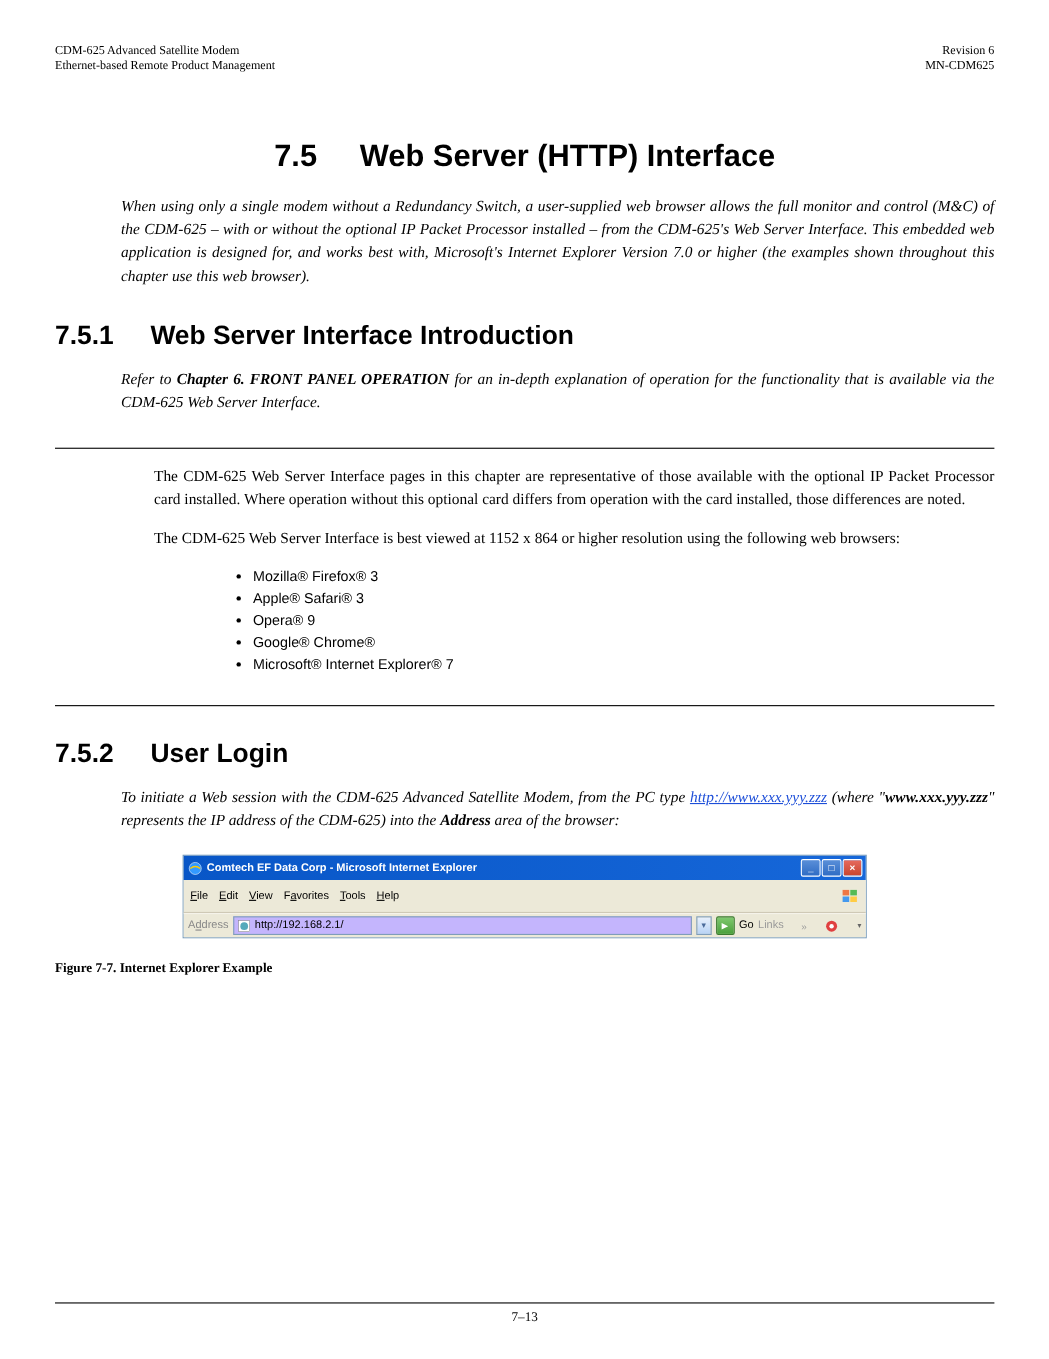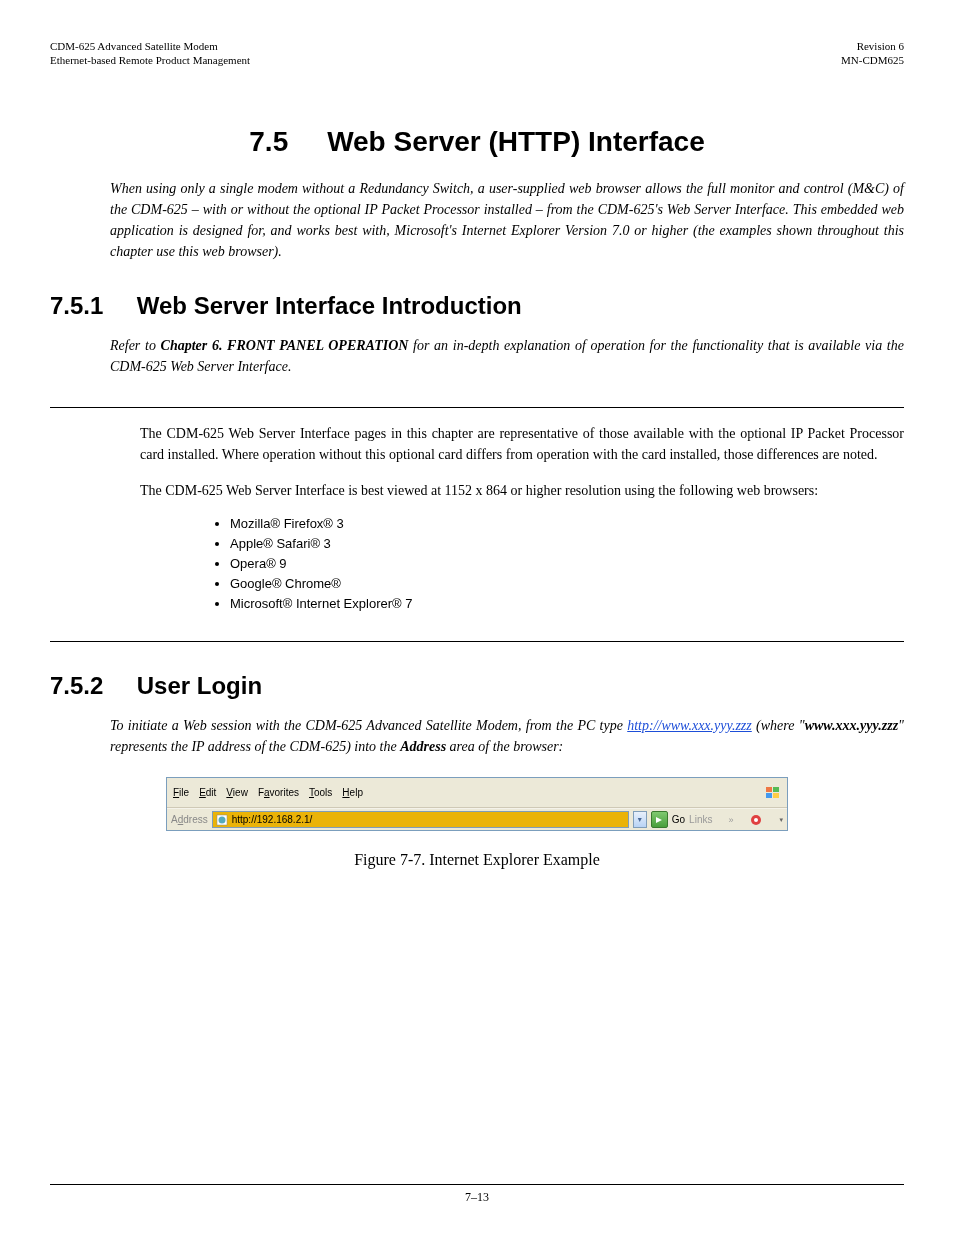--- a/index.html
+++ b/index.html
@@ -147,21 +147,21 @@
       padding: 2px 4px;
       display: flex;
       align-items: center;
       gap: 4px;
       height: 22px;
       border-top: 1px solid #f5f3ea;
     }
     .addr-input {
       flex: 1;
       height: 17px;
-      background: #eab308;
+      background: #c4b5fd;
       border: 1px solid #7f9db9;
       display: flex;
       align-items: center;
       padding-left: 3px;
       gap: 3px;
     }
     .addr-input .page-icon {
       width: 13px;
       height: 13px;
       display: inline-flex;
@@ -199,23 +199,23 @@
       color: #999;
     }
     .red-badge {
       width: 14px;
       height: 14px;
       display: inline-flex;
       align-items: center;
       justify-content: center;
     }
     .figure-caption {
-      text-align: center;
-      font-size: 16px;
-      font-weight: normal;
+      text-align: left;
+      font-size: 12px;
+      font-weight: bold;
       margin-top: 10px;
     }
     .addr-label {
       color: #888;
     }
     .bold { font-weight: bold; }
   </style>
 </head>
 <body>
 
@@ -267,20 +267,36 @@
   &nbsp;&nbsp;&nbsp;
   <span>User Login</span>
 </div>
 
 <p class="body-text indent">
   <span>To initiate a Web session with the CDM-625 Advanced Satellite Modem, from the PC type </span><span style="color:#1d4ed8;text-decoration:underline">http://www.xxx.yyy.zzz</span><span> (where "</span><span class="bold">www.xxx.yyy.zzz</span><span>" represents the IP address of the CDM-625) into the </span><span class="bold">Address</span><span> area of the browser:</span>
 </p>
 
 <div class="browser-img">
   <div class="browser-window">
+    <div class="title-bar">
+      <div class="title-bar-left">
+        <span class="ie-icon">
+          <svg width="13" height="13" viewBox="0 0 13 13">
+              <circle cx="6.5" cy="6.5" r="5.5" fill="#3399ff" stroke="#fff" stroke-width="0.5"></circle>
+              <path d="M2 6.5 Q6.5 3 11 6.5" stroke="#ffcc00" stroke-width="1.2" fill="none"></path>
+            </svg>
+        </span>
+        <span style="font-weight:bold">Comtech EF Data Corp - Microsoft Internet Explorer</span>
+      </div>
+      <div class="title-buttons">
+        <span class="title-btn">_</span>
+        <span class="title-btn">□</span>
+        <span class="title-btn close">×</span>
+      </div>
+    </div>
     <div class="menu-bar">
       <div class="menu-items">
         <span><u>F</u>ile</span>
         <span><u>E</u>dit</span>
         <span><u>V</u>iew</span>
         <span>F<u>a</u>vorites</span>
         <span><u>T</u>ools</span>
         <span><u>H</u>elp</span>
       </div>
       <span class="win-flag">

